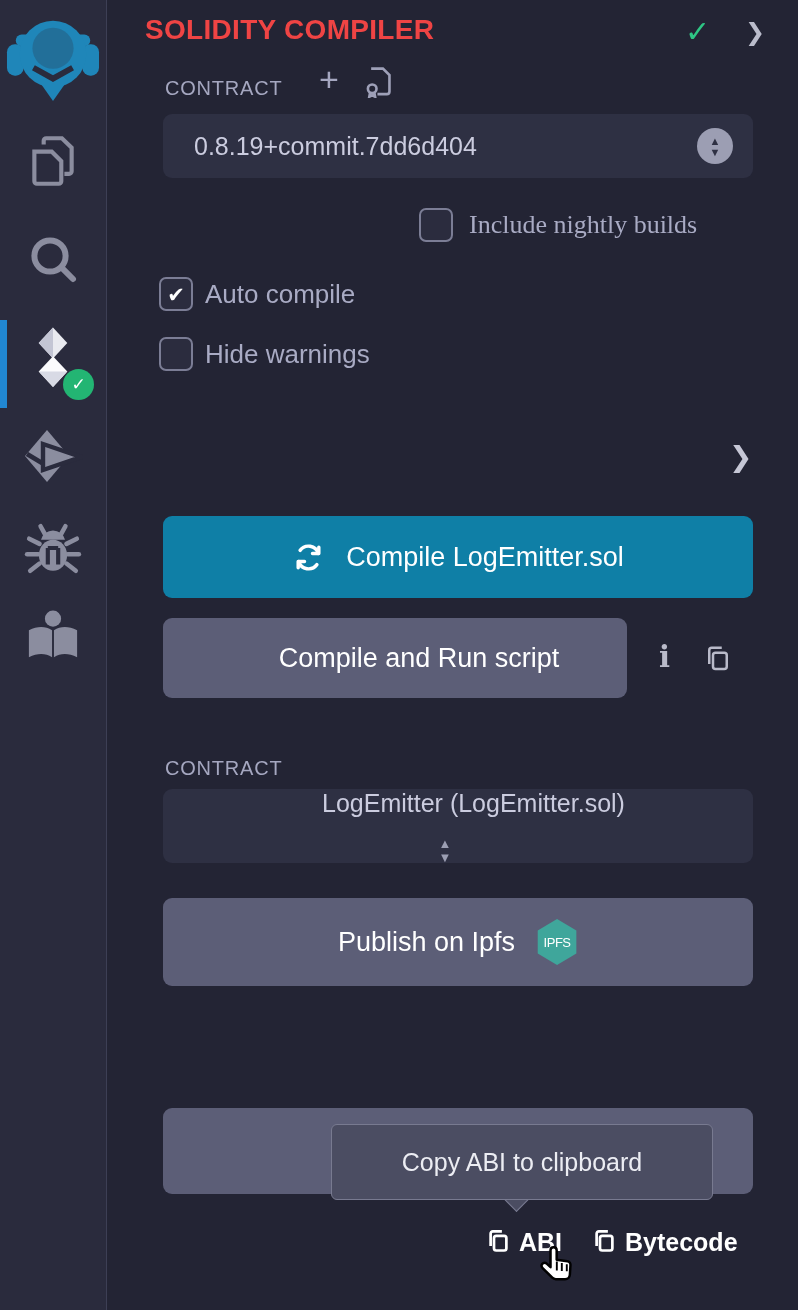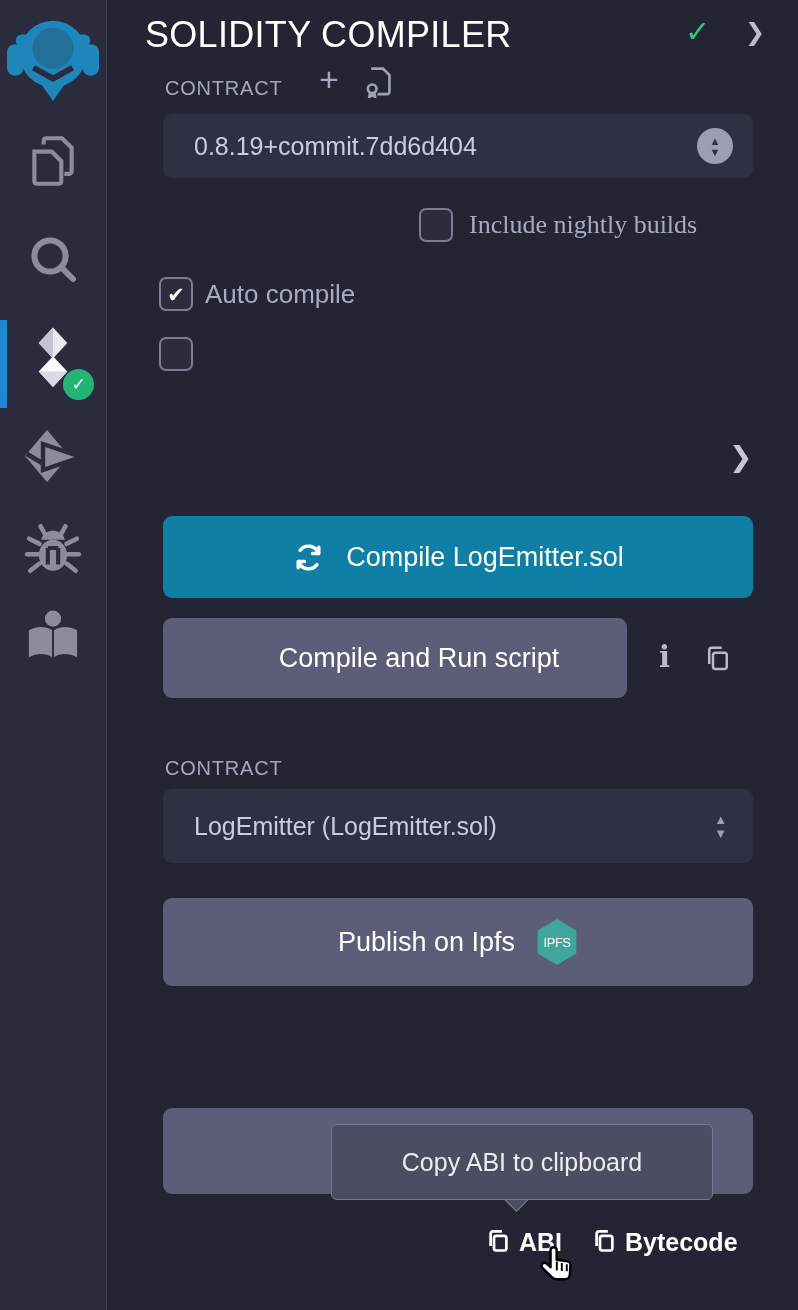--- a/index.html
+++ b/index.html
@@ -6,21 +6,21 @@
     font-family:"Liberation Sans","DejaVu Sans",sans-serif;-webkit-font-smoothing:antialiased;}
   .app{position:relative;width:798px;height:1310px;}
   
   .sidebar{position:absolute;left:0;top:0;width:106px;height:1310px;background:#2a2b3d;border-right:1px solid #3d3f55;}
   .side-item{position:absolute;left:0;width:106px;display:flex;justify-content:center;align-items:center;cursor:pointer;}
   .active-bar{position:absolute;left:0;top:320px;width:7px;height:88px;background:#2187d2;}
   .badge{position:absolute;width:31px;height:31px;border-radius:50%;background:#23b573;display:flex;align-items:center;justify-content:center;color:#fff;font-size:17px;font-weight:bold;}
   
   .panel{position:absolute;left:107px;top:0;width:691px;height:1310px;background:#232434;}
   .abs{position:absolute;}
-  .title{font-size:36px;font-weight:400;color:#ffffff;letter-spacing:.3px;}
+  .title{font-size:28px;font-weight:700;color:#ef4444;letter-spacing:.3px;}
   .hdr-check{font-size:30px;font-weight:700;color:#2ec584;}
   .hdr-chev{font-size:24px;font-weight:700;color:#babccb;}
   .sec-label{font-size:20px;font-weight:500;color:#a5a7c0;letter-spacing:.8px;}
   .plus{font-size:34px;font-weight:300;color:#a5a7c0;line-height:30px;}
   .select{background:#2e3043;border-radius:9px;display:flex;align-items:center;cursor:pointer;}
   .select-text{padding-left:31px;font-size:25px;color:#cbccdf;flex:1;}
   .sort-circle{width:36px;height:36px;border-radius:50%;background:#9c9eb3;margin-right:20px;display:flex;flex-direction:column;align-items:center;justify-content:center;gap:1px;}
   .sort-circle span{font-size:11px;line-height:10px;color:#2e3043;}
   .updown{margin-right:26px;display:flex;flex-direction:column;gap:3px;}
   .updown span{font-size:13px;line-height:11px;color:#9c9eb3;}
@@ -148,20 +148,21 @@
 
     <div class="abs checkbox" style="left:312px;top:208px;"></div>
     <div class="abs cb-label" style="left:362px;top:208px;font-family:Liberation Serif, serif;">Include nightly builds</div>
 
     <div class="abs checkbox" style="left:52px;top:277px;">
       <span class="mark">✔</span>
     </div>
     <div class="abs cb-label" style="left:98px;top:277px;">Auto compile</div>
 
     <div class="abs checkbox" style="left:52px;top:337px;"></div>
+    <div class="abs cb-label" style="left:98px;top:337px;">Hide warnings</div>
 
     <div class="abs adv-chev" style="left:622px;top:440px;">❯</div>
 
     <div class="abs btn btn-primary" style="left:56px;top:516px;width:590px;height:82px;">
       <svg width="33" height="33" viewBox="0 0 24 24">
         <g stroke="#fff" stroke-width="2.5" fill="none" stroke-linecap="round" stroke-linejoin="round">
           <path d="M19.5 4.5v4.6h-4.6"></path>
           <path d="M19.2 9A7.6 7.6 0 0 0 5.9 6.8"></path>
           <path d="M4.5 19.5v-4.6h4.6"></path>
           <path d="M4.8 15a7.6 7.6 0 0 0 13.3 2.2"></path>
@@ -175,21 +176,21 @@
     </div>
     <div class="abs info-i" style="left:552px;top:640px;">i</div>
     <div class="abs icon-btn" style="left:596px;top:644px;">
       <svg width="30" height="30" viewBox="0 0 24 24" fill="none" stroke="#b9bac9" stroke-width="2">
         <rect x="8" y="7" width="11" height="13" rx="2"></rect>
         <path d="M5 16V5a2 2 0 0 1 2-2h8"></path>
       </svg>
     </div>
 
     <div class="abs sec-label" style="left:58px;top:757px;">CONTRACT</div>
-    <div class="abs select" style="left:56px;top:789px;width:590px;height:74px;">
+    <div class="abs select" style="left:56px;top:789px;width:590px;height:74px;flex-direction:column;">
       <div class="select-text">LogEmitter (LogEmitter.sol)</div>
       <div class="updown">
         <span>▲</span>
         <span>▼</span>
       </div>
     </div>
 
     <div class="abs btn btn-secondary" style="left:56px;top:898px;width:590px;height:88px;">
       <span>Publish on Ipfs</span>
       <div class="ipfs-hex">

